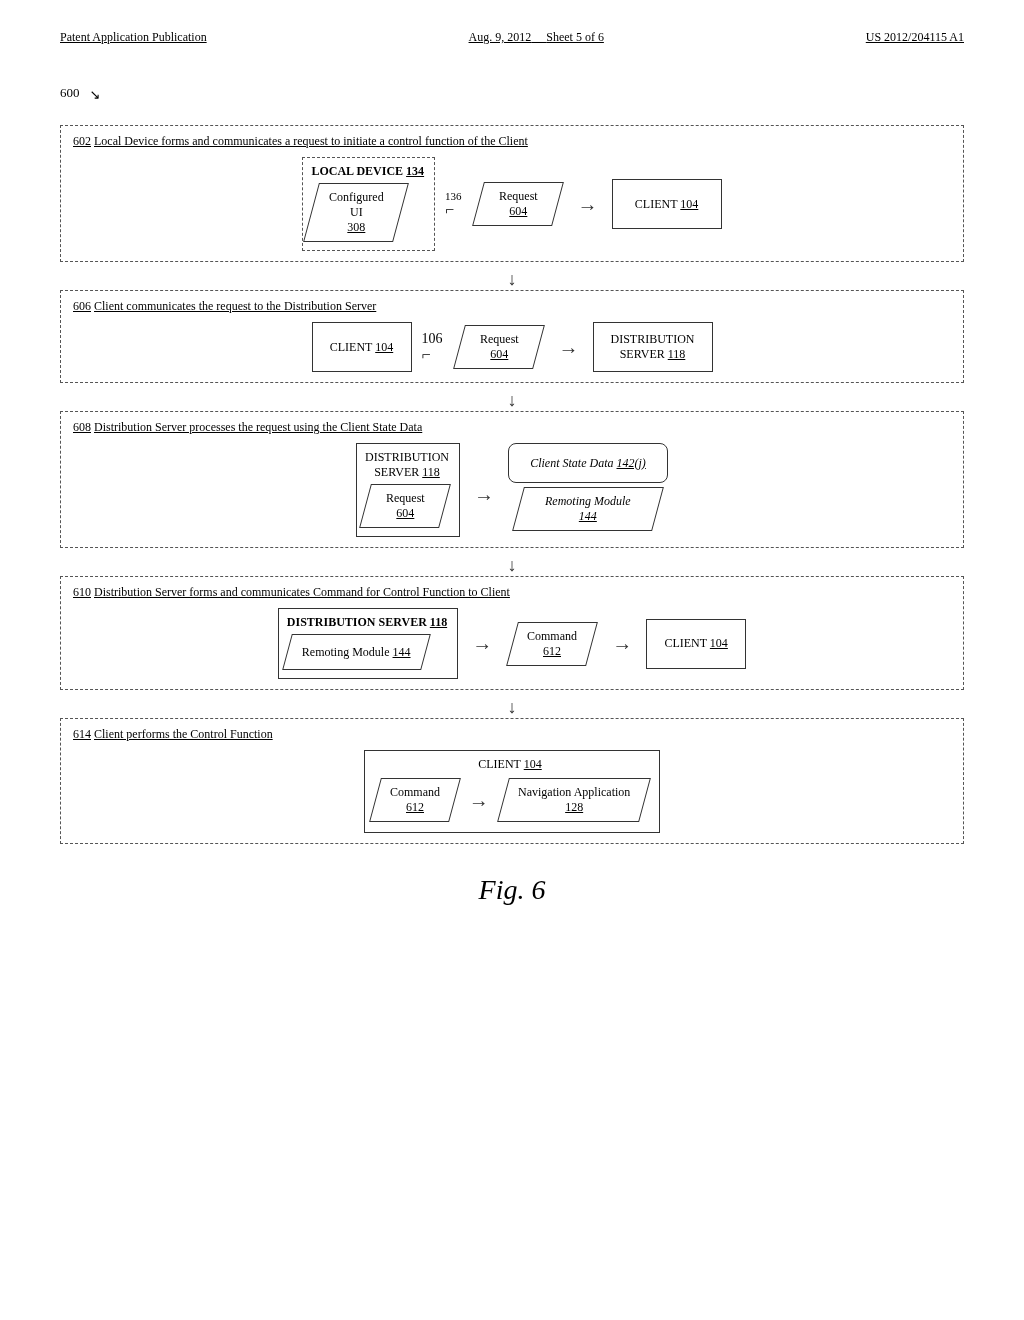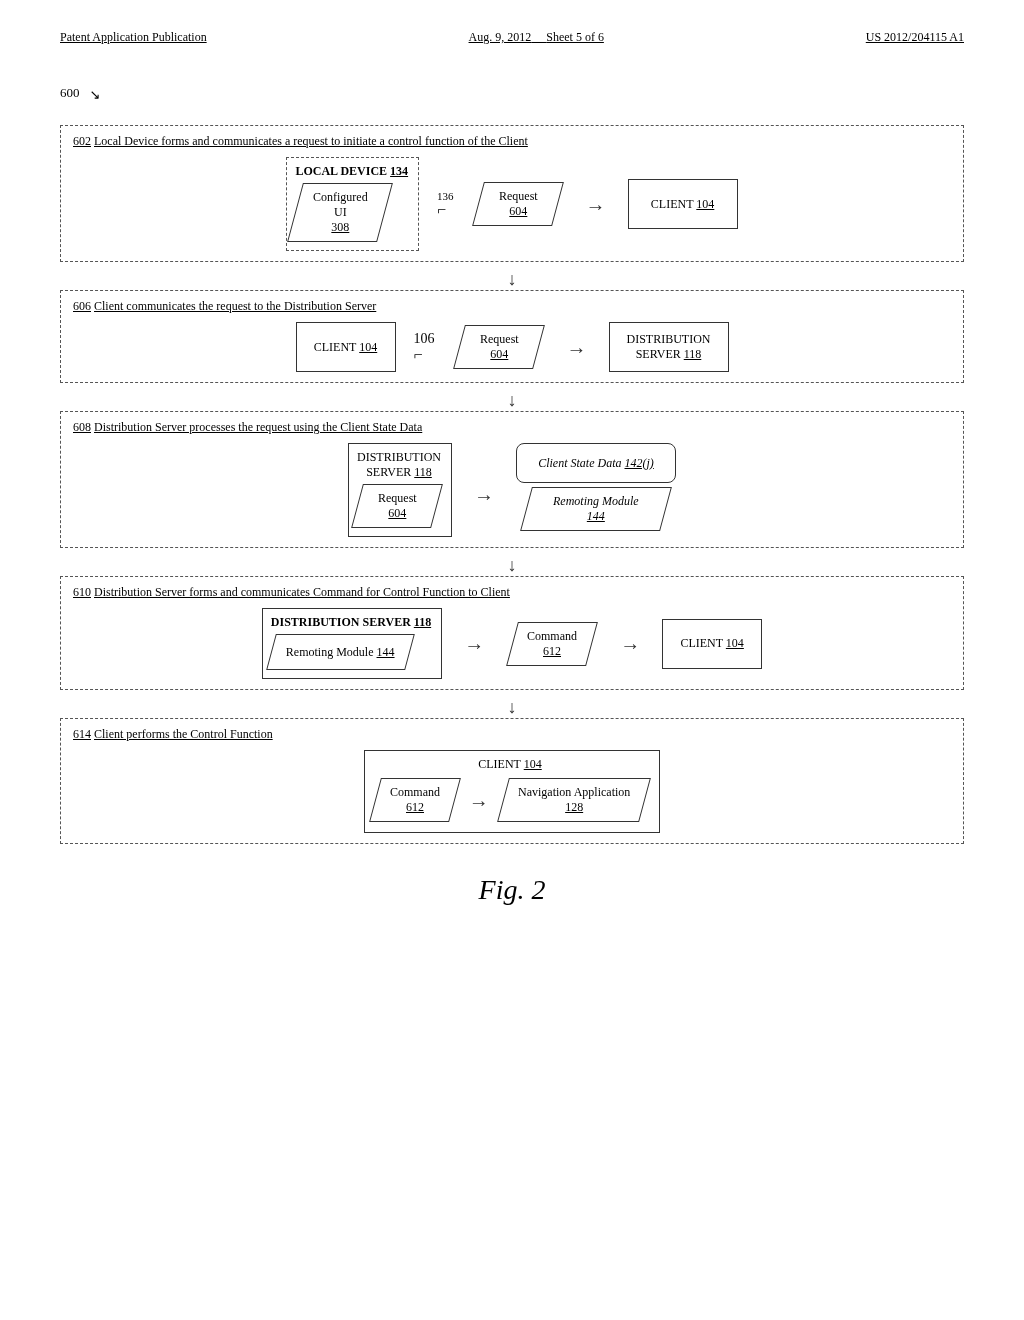--- a/index.html
+++ b/index.html
@@ -123,21 +123,21 @@
       font-size: 28px;
       font-style: italic;
       font-family: 'Times New Roman', Times, serif;
     }
 
     
     .section-content {
       display: flex;
       align-items: center;
       justify-content: center;
-      gap: 16px;
+      gap: 8px;
       margin-top: 4px;
     }
 
   </style>
 </head>
 <body>
 
 <div class="page">
 
   <div class="header">
@@ -351,15 +351,15 @@
             <div class="parallelogram-inner">
               <span>Navigation Application</span><br>
               <u><span>128</span></u>
             </div>
           </div>
         </div>
       </div>
     </div>
   </div>
 
-  <div class="fig-caption">Fig. 2</div>
+  <div class="fig-caption">Fig. 6</div>
 
 </div>
 
 </body></html>

